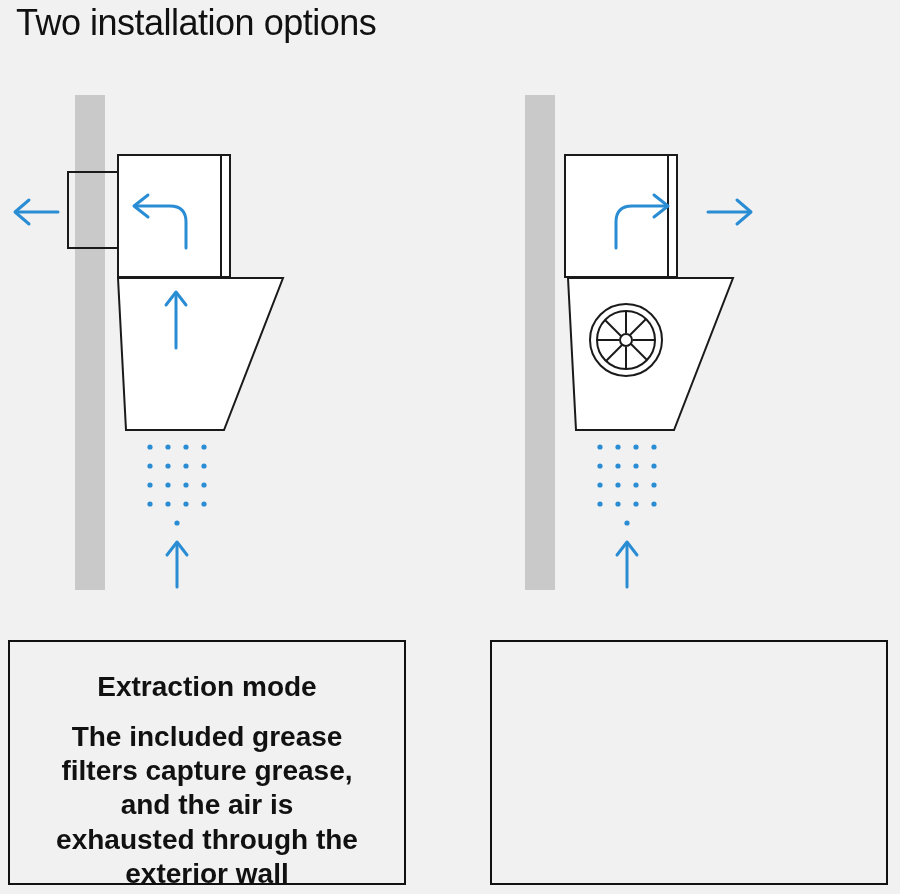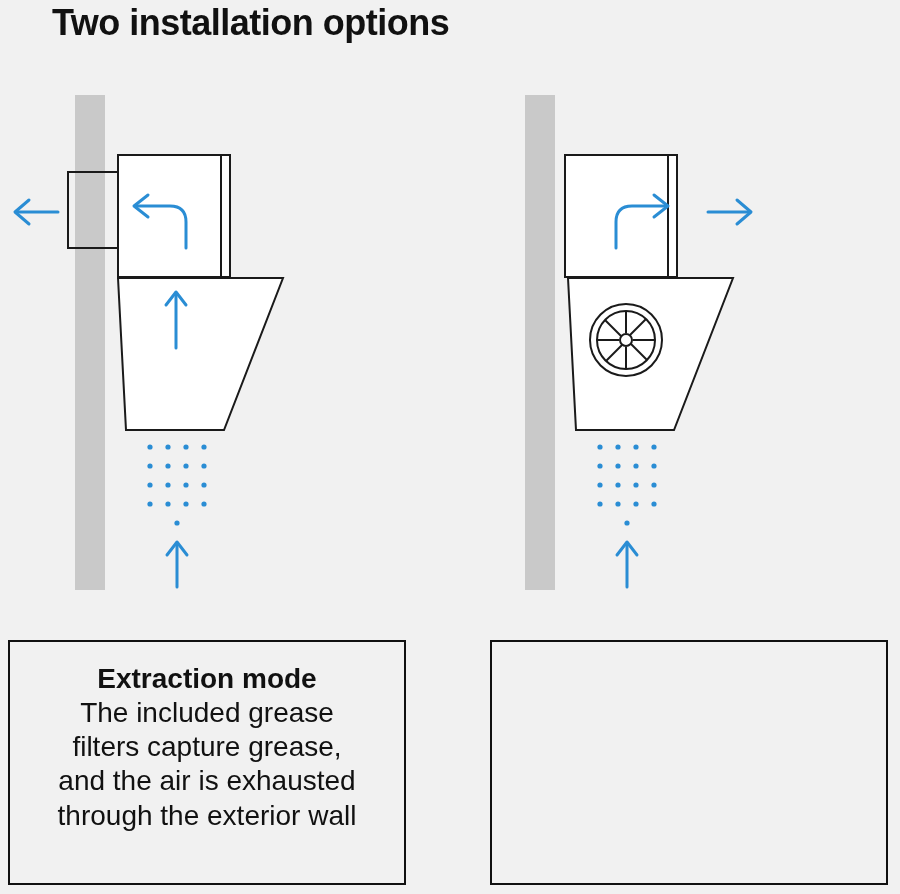--- a/index.html
+++ b/index.html
@@ -14,23 +14,22 @@
     position:relative;
     background:var(--background);
     font-family:"Liberation Sans", sans-serif;
     color:#111;
     overflow:hidden;
   }
   .page-title{
     position:absolute;
     left:16px; top:2px;
     font-size:36px;
-    font-weight:700;
+    font-weight:400;
     letter-spacing:-0.5px;
-    margin-left:36px;
   }
   .diagram{
     position:absolute;
     top:60px;
     width:450px;
     height:545px;
   }
   .diagram.left{left:0;}
   .diagram.right{left:450px;}
 
@@ -40,35 +39,35 @@
   svg .bluedot{fill:var(--accent);}
   svg .wallfill{fill:var(--wall);}
 
   .caption-box{
     position:absolute;
     top:640px;
     width:398px;
     height:245px;
     border:2px solid #111;
     text-align:center;
-    padding-top:20px;
+    padding-top:28px;
   }
   .caption-box.left{left:8px;}
   .caption-box.right{left:490px;}
   .caption-heading{
     font-size:28px;
     font-weight:700;
     line-height:1.22;
   }
   .caption-body{
     font-size:28px;
-    font-weight:400;
+    font-weight:700;
     line-height:1.22;
     max-width:312px;
-    margin:0 auto;
+    margin:16px auto;
   }
 </style>
 </head>
 <body>
 
 <h1 class="page-title">Two installation options</h1>
 
 <svg class="diagram left" viewBox="0 0 450 545" aria-hidden="true">
 
   <rect class="wallfill" x="75" y="35" width="30" height="495"></rect>

